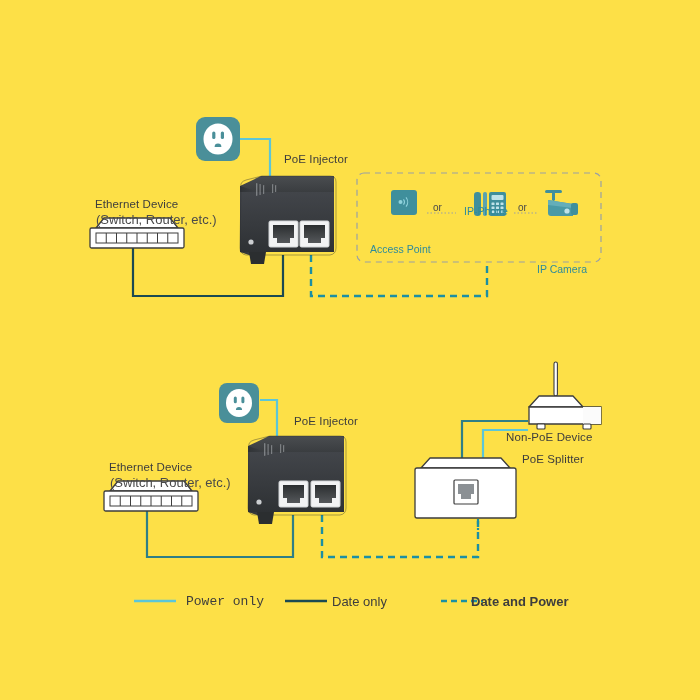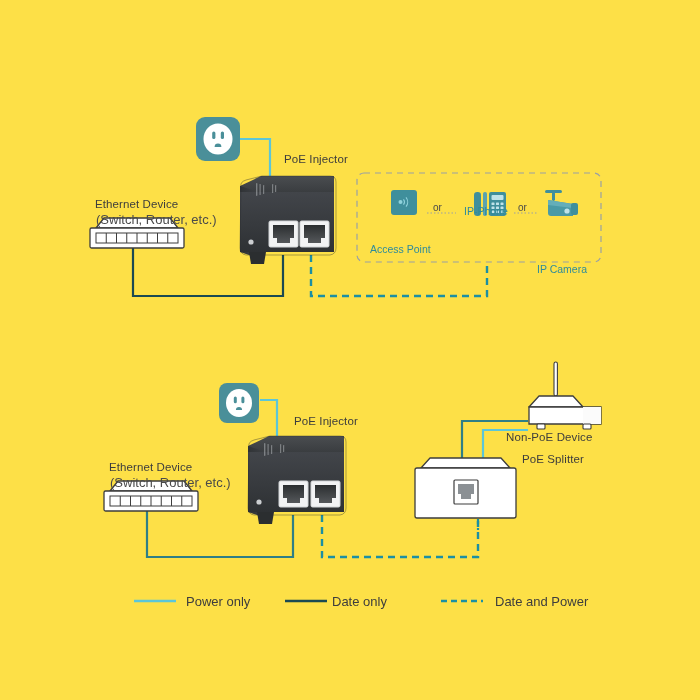--- a/index.html
+++ b/index.html
@@ -313,17 +313,17 @@
 
   <div class="lbl" style="left:294px; top:415px;">PoE Injector</div>
 
   <div class="lbl" style="left:109px; top:461px;">Ethernet Device</div>
   <div class="lbl-sub" style="left:110px; top:475px;">(Switch, Router, etc.)</div>
 
   <div class="lbl" style="left:506px; top:431px;">Non-PoE Device</div>
 
   <div class="lbl" style="left:522px; top:453px;">PoE Splitter</div>
 
-  <div class="legend-text" style="left:186px; top:594px;">Power only</div>
+  <div class="legend-text" style="left:186px; top:594px;font-family:Liberation Mono, monospace;">Power only</div>
   <div class="legend-text" style="left:332px; top:594px;text-align:right;">Date only</div>
-  <div class="legend-text" style="left:495px; top:594px;">Date and Power</div>
+  <div class="legend-text" style="left:471px; top:594px;font-weight:bold;">Date and Power</div>
 
 </div>
 
 </body></html>

